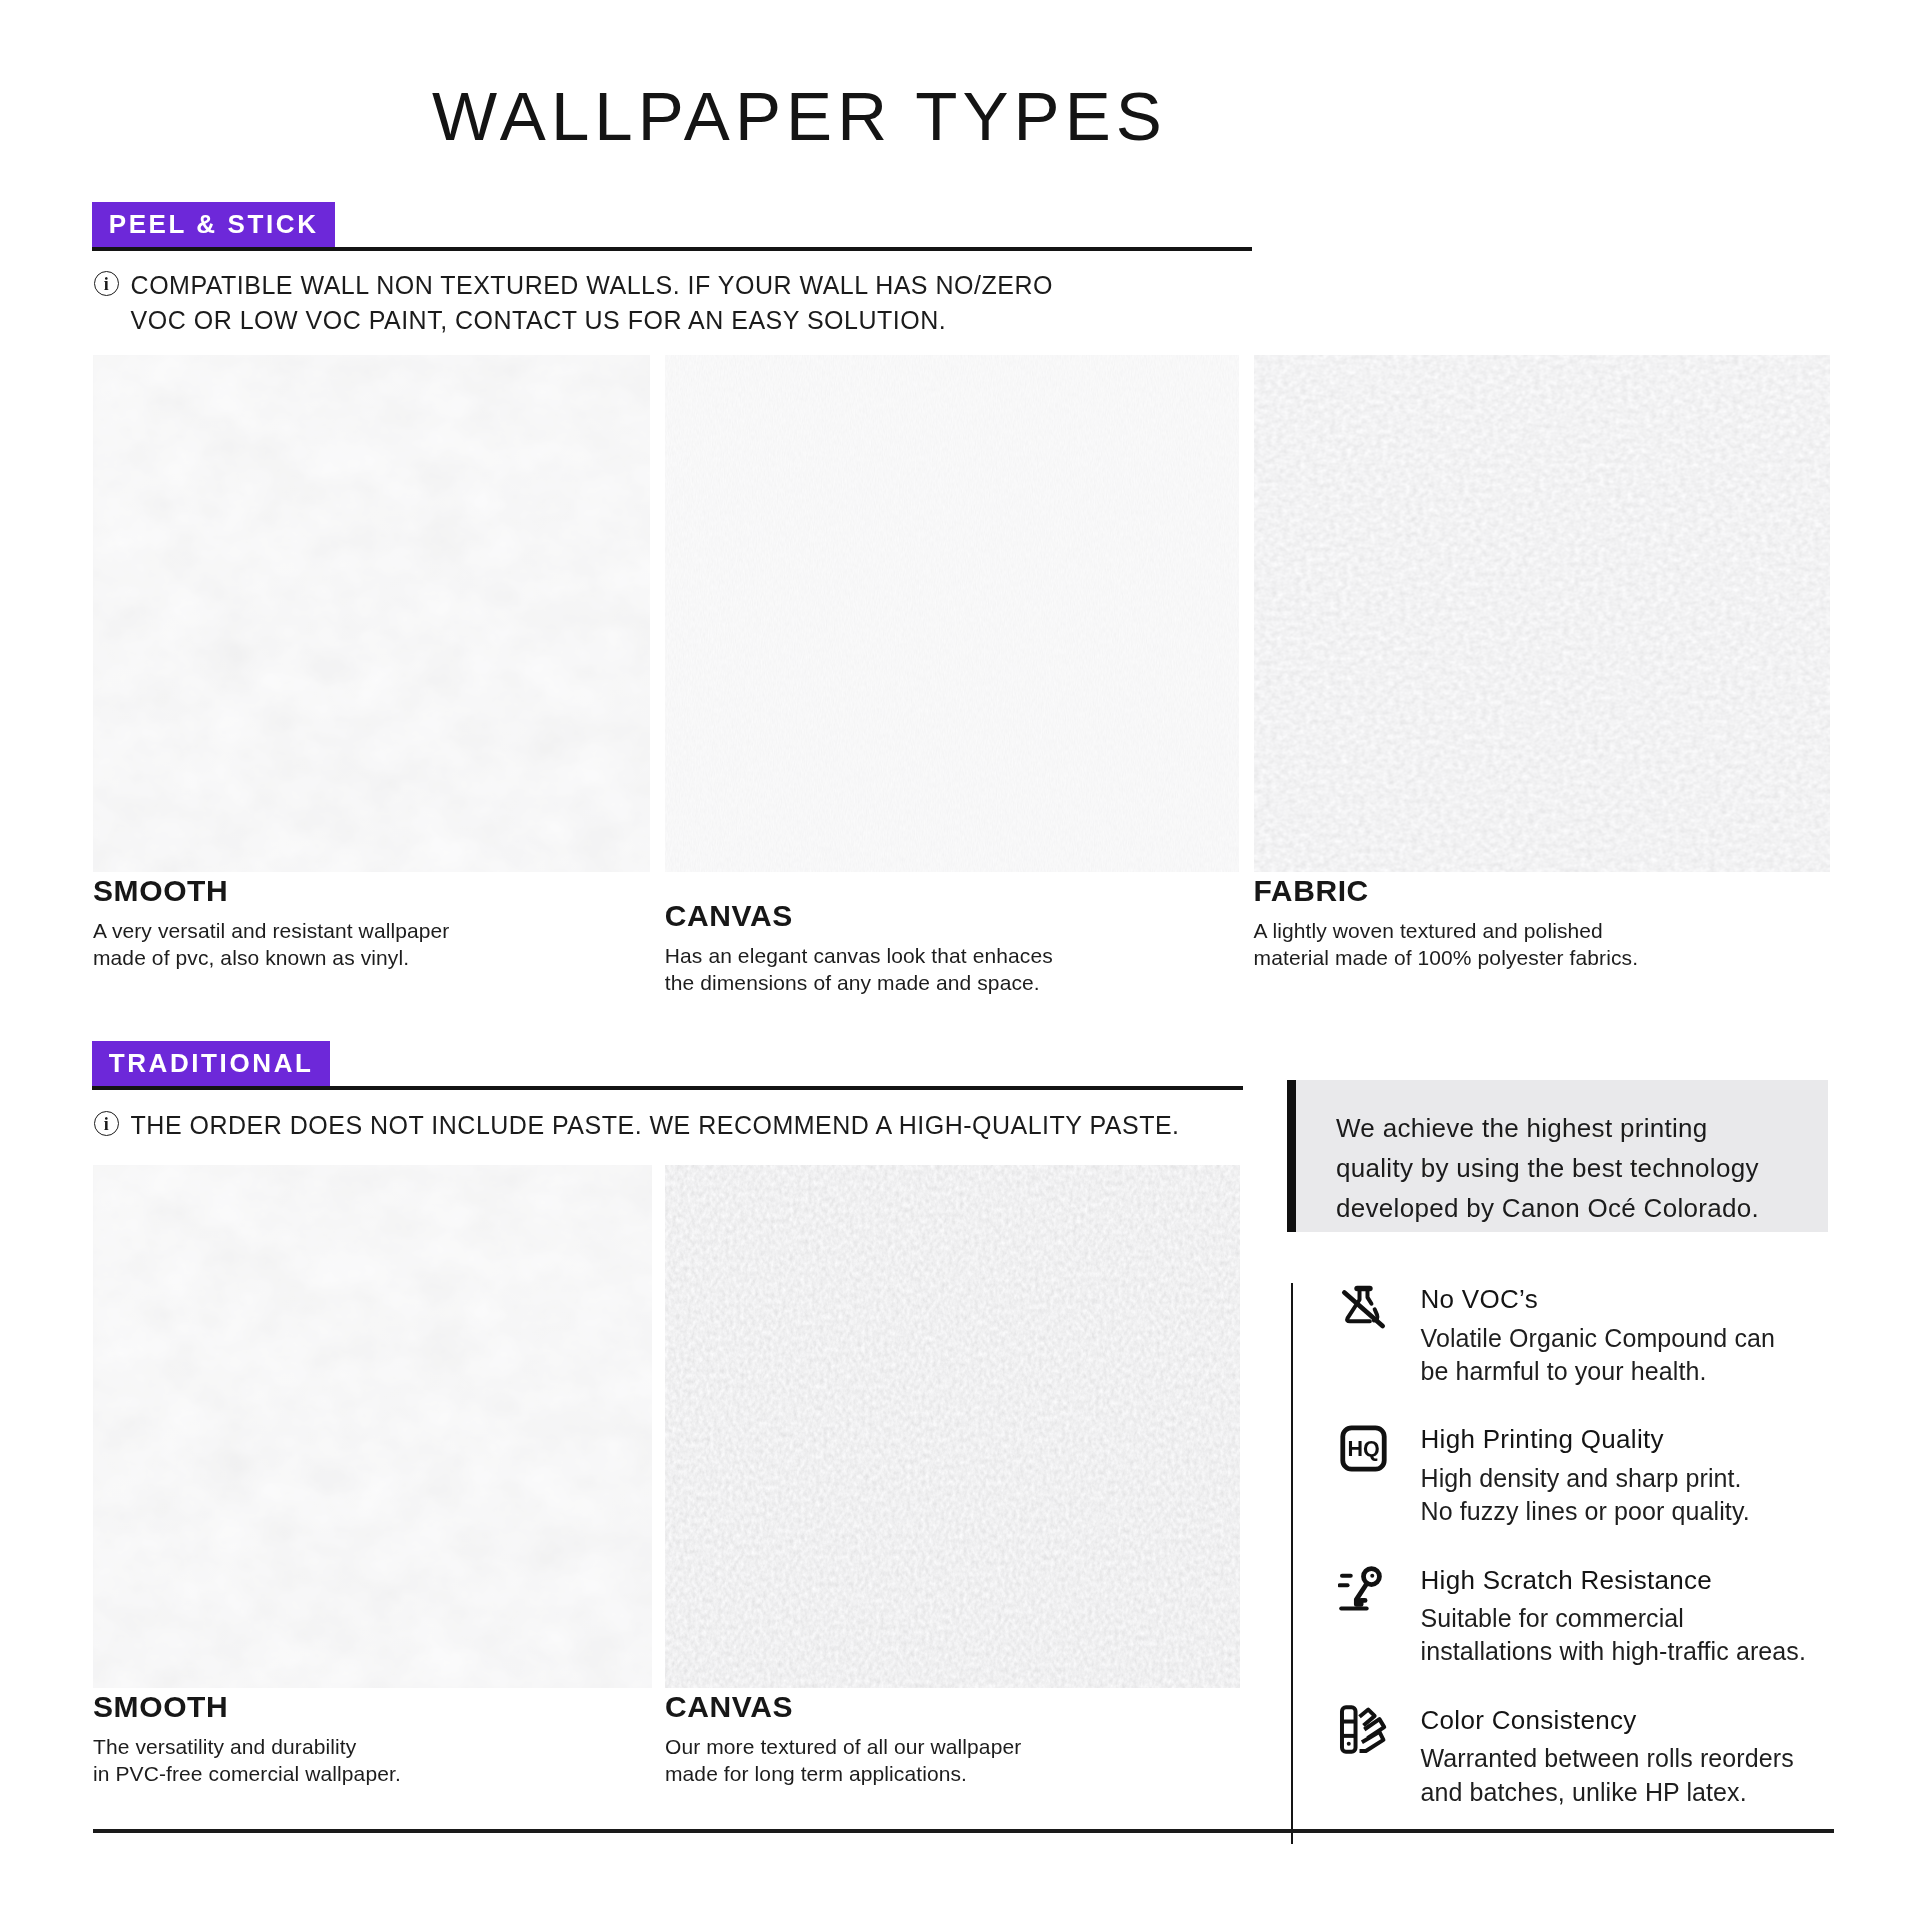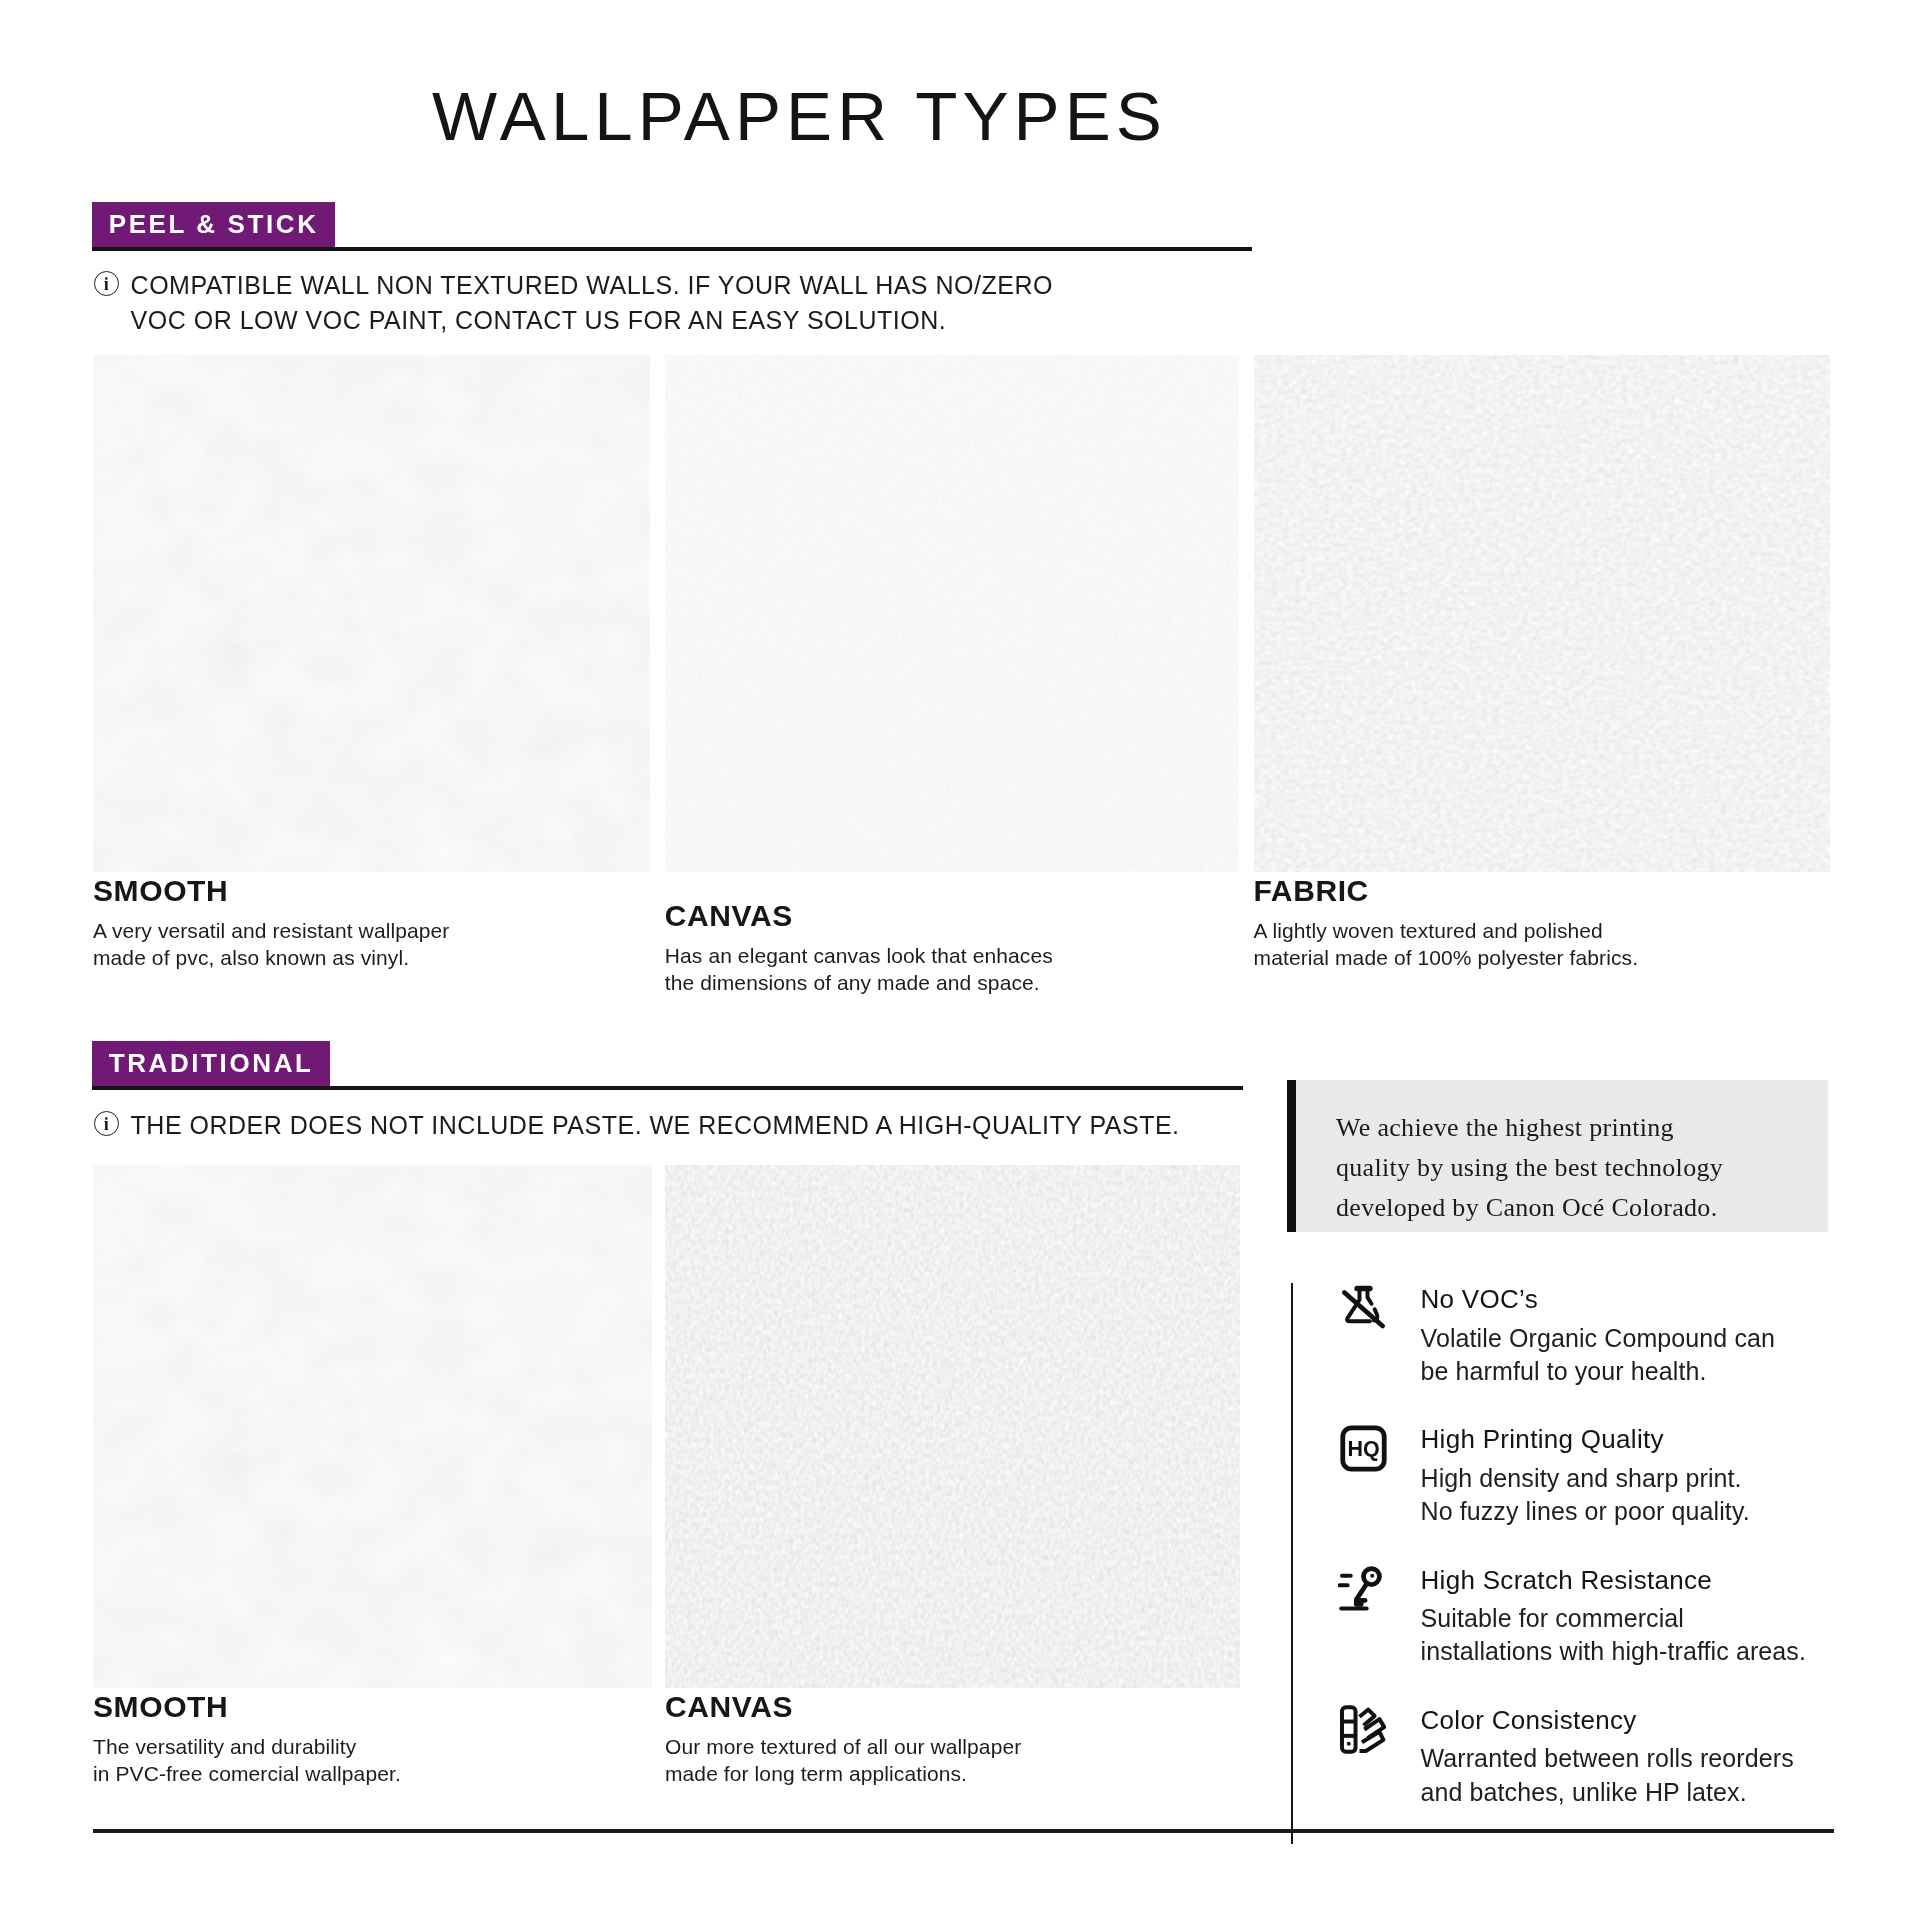--- a/index.html
+++ b/index.html
@@ -11,21 +11,21 @@
   .title{
     position:absolute;top:82px;left:0;width:1599px;margin:0;
     text-align:center;font-size:69px;font-weight:400;letter-spacing:5.1px;
     color:#141414;line-height:1;
   }
   
   .section-header{position:absolute;border-bottom:4.5px solid #141414;display:flex;align-items:flex-end;}
   .sh1{left:92px;top:202px;width:1160px;height:45px;}
   .sh2{left:92px;top:1041px;width:1151px;height:45px;}
   .section-label{
-    background:#701a75;color:#ffffff;font-size:26px;font-weight:700;
+    background:#6d28d9;color:#ffffff;font-size:26px;font-weight:700;
     letter-spacing:2.6px;height:45px;line-height:45px;padding:0 16.7px;white-space:nowrap;
   }
   
   .note{position:absolute;display:flex;gap:11.6px;font-size:25px;line-height:1.38;letter-spacing:0.5px;color:#1b1b1b;}
   .note1{left:94px;top:268px;}
   .note2{left:94px;top:1108px;}
   .info-icon{
     flex:0 0 auto;width:23px;height:23px;margin-top:3.2px;border:1.9px solid #1b1b1b;border-radius:50%;
     display:flex;align-items:center;justify-content:center;
     font-family:"Liberation Serif","DejaVu Serif",serif;font-size:18px;font-weight:700;line-height:1;
@@ -45,21 +45,21 @@
   .bg-fabric{background:linear-gradient(160deg,#f8f8f9,#eeeef0);}
   .bg-burlap{background:linear-gradient(160deg,#fafafa,#f0f0f1);}
   .texsvg{position:absolute;left:0;top:0;width:100%;height:100%;display:block;}
   .cap-name{margin-top:2px;font-size:30px;font-weight:700;letter-spacing:0.6px;color:#171717;}
   .cap-desc{margin-top:9px;font-size:21px;line-height:1.3;color:#1d1d1d;letter-spacing:0.1px;}
   .cap-desc span{display:block;}
   
   .callout{
     position:absolute;left:1287px;top:1080px;width:541px;height:152px;box-sizing:border-box;
     background:#e9e9eb;border-left:9px solid #101010;padding:28px 15.4px 0 40px;
-    font-size:26px;line-height:1.54;color:#1b1b1b;letter-spacing:0.3px;font-family:Liberation Serif, serif;
+    font-size:26px;line-height:1.54;color:#1b1b1b;letter-spacing:0.3px;
   }
   .callout span{display:block;}
   .features{position:absolute;left:1291px;top:1283px;width:537px;border-left:2.6px solid #151515;padding-left:45px;box-sizing:border-box;}
   .feature{display:flex;margin-bottom:35px;}
   .f-icon{flex:0 0 auto;width:53px;height:55px;margin-right:29.5px;}
   .f-icon svg{width:51px;height:51px;display:block;}
   .f-title{font-size:26px;font-weight:400;letter-spacing:0.3px;color:#141414;margin:1.3px 0 6.4px;}
   .f-desc{font-size:25px;line-height:1.33;color:#1e1e1e;letter-spacing:0.1px;}
   .f-desc span{display:block;}
   .bottom-rule{position:absolute;left:93px;top:1829px;width:1741px;height:3.9px;background:#1a1a1a;}

